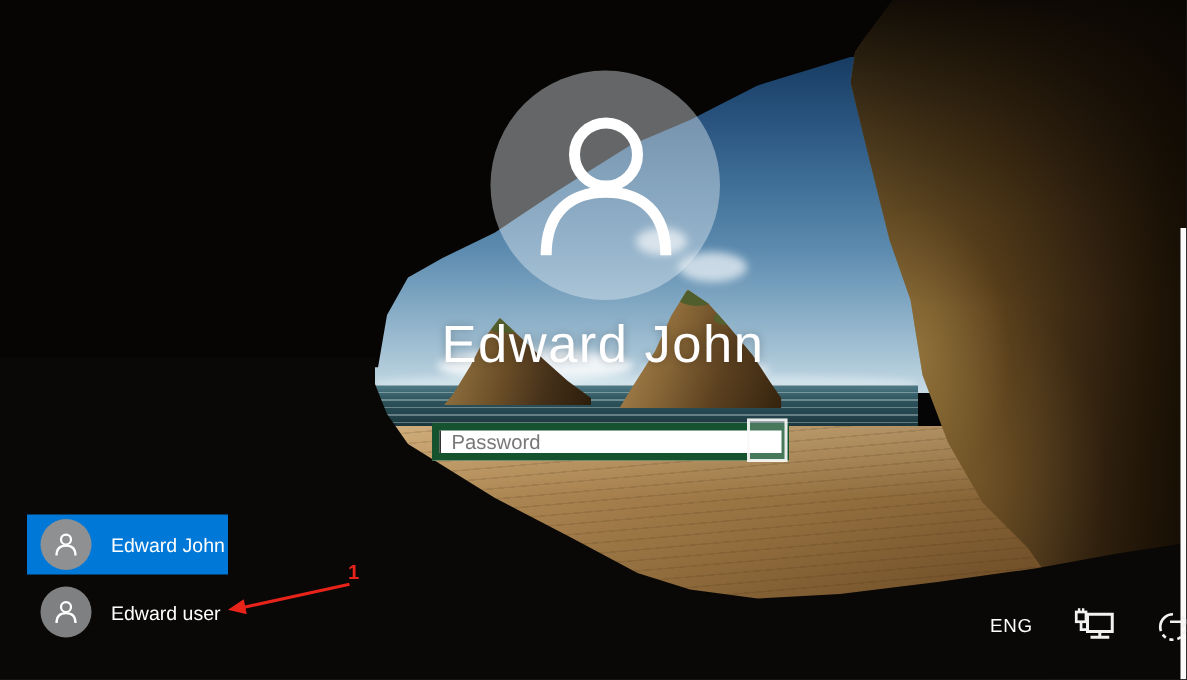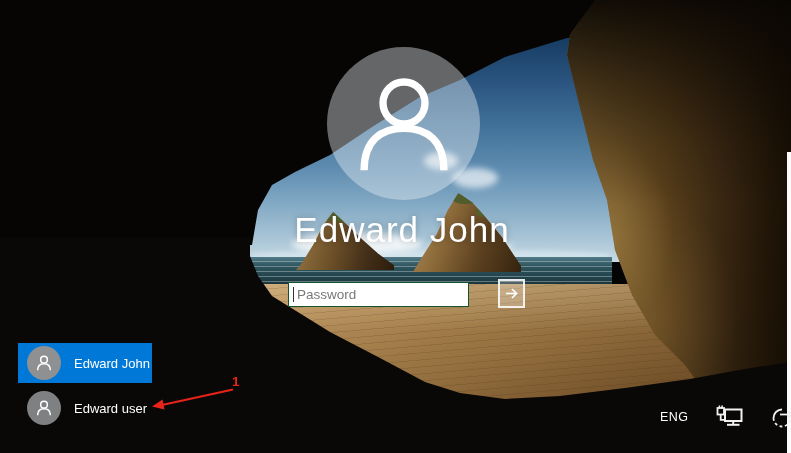--- a/index.html
+++ b/index.html
@@ -59,21 +59,21 @@
     clip-path:polygon(0 238px,250px 238px,250px 256px,258px 276px,272px 296px,330px 332px,380px 358px,425px 382px,460px 393px,505px 399px,560px 396px,625px 388px,690px 379px,745px 369px,791px 362px,791px 453px,0 453px);}
   .edge-strip{left:787px;top:152px;width:4px;height:301px;background:#fbfbfb;}
 
   
   .avatar-large{left:327px;top:47px;width:153px;height:153px;border-radius:50%;
     background:rgba(232,238,244,.42);display:flex;align-items:center;justify-content:center;}
   .username{left:402px;top:210px;transform:translateX(-50%);
     color:#fff;font-size:35px;font-weight:300;letter-spacing:1px;white-space:nowrap;
     text-shadow:0 0 6px rgba(0,0,0,.25);}
   .pw-wrap{left:288px;top:282px;width:207px;height:25px;}
-  .pw-input{box-sizing:border-box;width:181px;height:25px;border:1px solid #14532d;
+  .pw-input{box-sizing:border-box;width:238px;height:25px;border:5px solid #14532d;
     border-radius:0;background:#fff;padding:2px 6px 2px 8px;font-size:13.5px;
     font-family:"Liberation Sans",sans-serif;color:#1a1a1a;outline:none;}
   .pw-input::placeholder{color:#787878;opacity:1;}
   .caret{position:absolute;left:5px;top:5px;width:1px;height:15px;background:#333;}
   .pw-submit{left:498px;top:279px;width:27px;height:29px;box-sizing:border-box;
     background:rgba(255,255,255,.22);border:2px solid rgba(250,250,250,.9);
     display:flex;align-items:center;justify-content:center;padding:0;cursor:pointer;}
 
   
   .tile{left:18px;width:134px;height:40px;display:flex;align-items:center;

